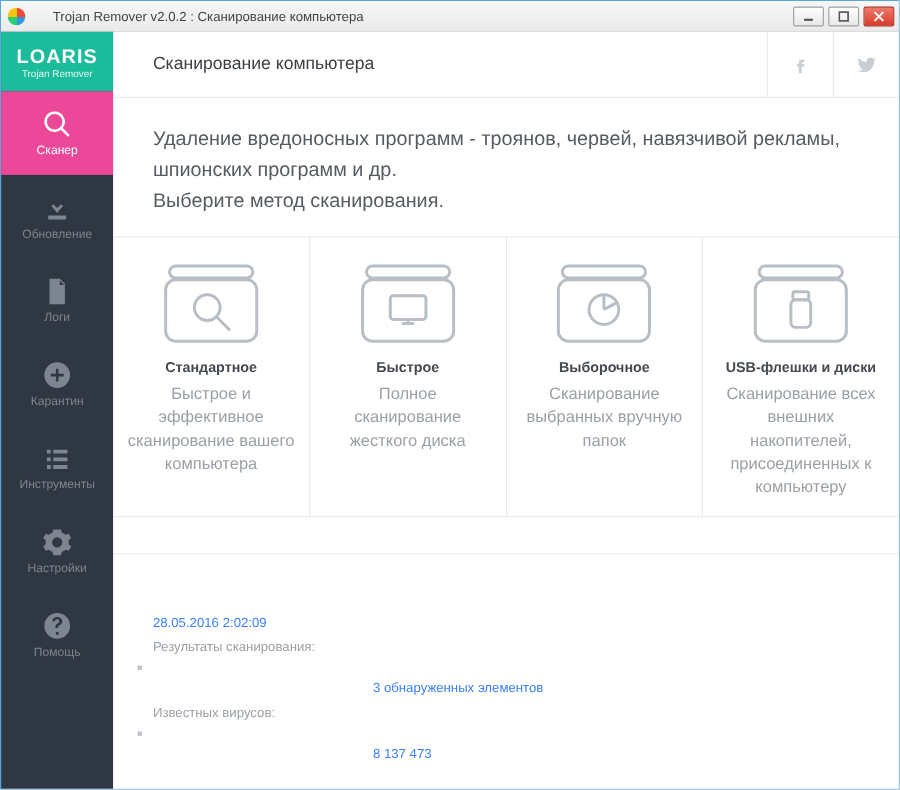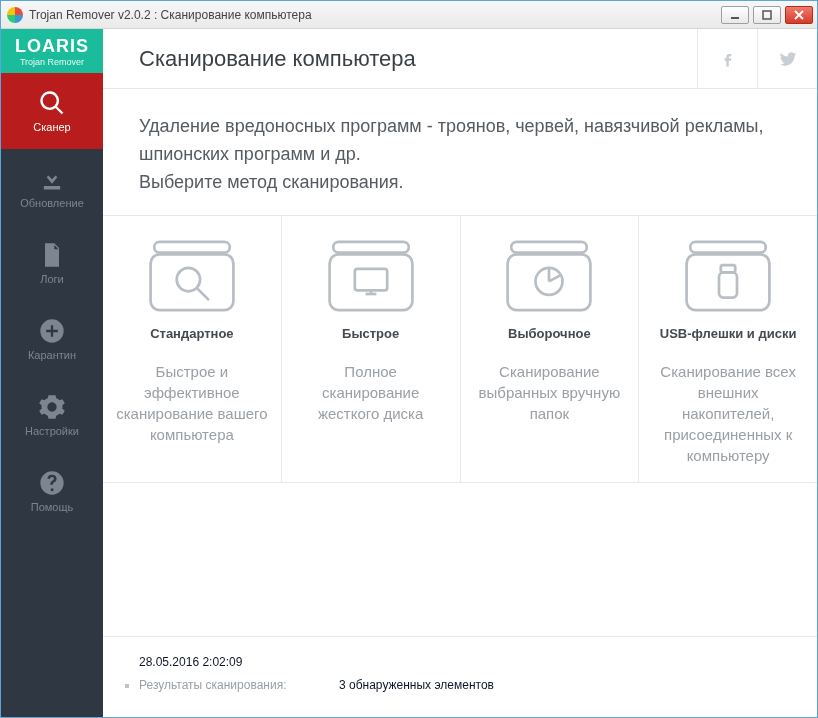--- a/index.html
+++ b/index.html
@@ -10,20 +10,21 @@
     display: flex; flex-direction: column;
     position: relative;
   }
   
   .titlebar {
     height: 28px;
     background: linear-gradient(#f7f7f7,#eaeaea);
     display: flex; align-items: center;
     padding: 0 2px 0 6px;
     border-bottom: 1px solid #d5d5d5;
+    gap: 19px;
   }
   .titlebar .app-icon {
     width: 16px; height: 16px; border-radius: 50%;
     margin-right: 6px;
     background: conic-gradient(#e74c3c 0 90deg,#3498db 0 180deg,#2ecc71 0 270deg,#f1c40f 0);
   }
   .titlebar .title-text { font-size: 12px; color: #444; flex: 0 0 auto; }
   .titlebar .spacer { flex: 1; }
   .win-btns { display: flex; gap: 4px; padding-right: 2px; }
   .win-btn {
@@ -36,50 +37,50 @@
   .win-btn svg { display:block; }
   
   .body { flex:1; display:flex; min-height:0; }
   .sidebar {
     width: 102px;
     background: #2f3742;
     display:flex; flex-direction: column;
     color: #8a9099;
   }
   .logo {
-    height: 44px;
+    height: 54px;
     background: #1abc9c;
     color: #fff;
     display:flex; flex-direction:column; align-items:center; justify-content:center;
   }
   .logo .brand { font-weight: 700; font-size: 18px; letter-spacing: 1px; }
   .logo .sub { font-size: 9px; opacity: .9; }
   .nav-item {
     display:flex; flex-direction:column; align-items:center; justify-content:center;
     height: 76px; gap: 4px;
     font-size: 11px;
     color: #7d8590;
     cursor: pointer;
   }
   .nav-item.active {
-    background: #b91c1c;
+    background: #ec4899;
     color: #fff;
   }
   .nav-item svg { width: 28px; height: 28px; fill: currentColor; }
   .content {
     flex:1; background:#fff; display:flex; flex-direction:column; min-width:0;
   }
   
   .header-row {
     height: 60px;
     display:flex; align-items:center;
     padding-left: 36px;
     border-bottom: 1px solid #e6e8ea;
   }
-  .page-title { font-size: 22px; font-weight: 400; color: #3b4045; flex:1; }
+  .page-title { font-size: 16px; font-weight: 400; color: #3b4045; flex:1; }
   .social { display:flex; }
   .social-btn {
     width: 60px; height: 60px;
     display:flex; align-items:center; justify-content:center;
     border-left: 1px solid #e6e8ea;
     color: #c8ced3;
     cursor:pointer;
   }
   .social-btn svg { width:20px; height:20px; fill: currentColor; }
   
@@ -103,37 +104,37 @@
     cursor:pointer;
     min-width:0;
   }
   .scan-card:last-child { border-right:none;text-align:center; }
   .card-icon {
     width: 96px; height: 80px;
     margin: 0 auto 10px;
     display:flex; align-items:center; justify-content:center;
   }
   .card-icon svg { width: 90px; height: 76px; }
-  .card-title { color:#444a50; font-weight:700; font-size:13px; margin-bottom:20px; }
+  .card-title { color:#444a50; font-weight:700; font-size:13px; margin-bottom:7px; }
   .card-desc { color:#9aa0a6; font-size:15px; line-height:1.4; }
   
   .stats {
     margin-top:auto;
     border-top: 1px solid #e6e8ea;
     padding: 14px 36px 20px;
     font-size: 12px;
     color: #9aa0a6;
   }
   .stats-row { display:flex; line-height:1.9; }
   .stats-row .label { width: 200px; color:#9aa0a6; position:relative; }
   .stats-row .label::before {
     content:""; position:absolute; left:-14px; top:50%; transform:translateY(-50%);
     width:4px; height:4px; background:#bfc4c9;
   }
-  .stats-row .value { color:#0f172a; }
+  .stats-row .value { color:#3b82f6;margin-top:37px; }
 </style>
 </head>
 <body>
 
 <div class="window">
 
   <div class="titlebar">
     <div class="app-icon"></div>
     <div class="title-text">Trojan Remover v2.0.2 : Сканирование компьютера</div>
     <div class="spacer"></div>
@@ -180,20 +181,26 @@
         <svg viewBox="0 0 24 24">
             <path d="M6 2h8l4 4v16H6V2zm8 1.5V7h3.5L14 3.5zM8 10h8v2H8zm0 4h8v2H8z"></path>
           </svg>
         <span>Логи</span>
       </div>
       <div class="nav-item">
         <svg viewBox="0 0 24 24">
             <path d="M12 2a10 10 0 1 1 0 20 10 10 0 0 1 0-20zm-1 5v4H7v2h4v4h2v-4h4v-2h-4V7h-2z"></path>
           </svg>
         <span>Карантин</span>
+      </div>
+      <div class="nav-item">
+        <svg viewBox="0 0 24 24">
+            <path d="M4 5h3v3H4zM9 5h11v3H9zM4 11h3v3H4zM9 11h11v3H9zM4 17h3v3H4zM9 17h11v3H9z"></path>
+          </svg>
+        <span>Инструменты</span>
       </div>
       <div class="nav-item">
         <svg viewBox="0 0 24 24">
             <path d="M12 8a4 4 0 1 1 0 8 4 4 0 0 1 0-8zm9 4a9 9 0 0 0-.14-1.6l2.1-1.6-2-3.46-2.5.8a8.9 8.9 0 0 0-2.76-1.6L15 2h-6l-.7 2.54a8.9 8.9 0 0 0-2.76 1.6l-2.5-.8-2 3.46 2.1 1.6A9 9 0 0 0 3 12c0 .55.05 1.08.14 1.6l-2.1 1.6 2 3.46 2.5-.8a8.9 8.9 0 0 0 2.76 1.6L9 22h6l.7-2.54a8.9 8.9 0 0 0 2.76-1.6l2.5.8 2-3.46-2.1-1.6c.09-.52.14-1.05.14-1.6z"></path>
           </svg>
         <span>Настройки</span>
       </div>
       <div class="nav-item">
         <svg viewBox="0 0 24 24">
             <path d="M12 2a10 10 0 1 1 0 20 10 10 0 0 1 0-20zm.07 14.5a1.3 1.3 0 1 0 0 2.6 1.3 1.3 0 0 0 0-2.6zM12 5c-2.3 0-3.8 1.4-3.9 3.4h2.2c.1-.9.7-1.5 1.7-1.5.9 0 1.6.6 1.6 1.4 0 .8-.4 1.2-1.4 1.8-1.2.7-1.7 1.5-1.6 2.9l.01.6h2.1v-.4c0-.8.3-1.2 1.4-1.9 1.2-.7 1.8-1.6 1.8-2.9 0-2-1.6-3.4-3.9-3.4z"></path>
@@ -281,16 +288,20 @@
       </div>
 
       <div class="stats">
         <div class="stats-row">
           <div class="value">28.05.2016 2:02:09</div>
         </div>
         <div class="stats-row">
           <div class="label">Результаты сканирования:</div>
           <div class="value">3 обнаруженных элементов</div>
         </div>
+        <div class="stats-row">
+          <div class="label">Известных вирусов:</div>
+          <div class="value">8 137 473</div>
+        </div>
       </div>
     </div>
   </div>
 </div>
 
 </body></html>

